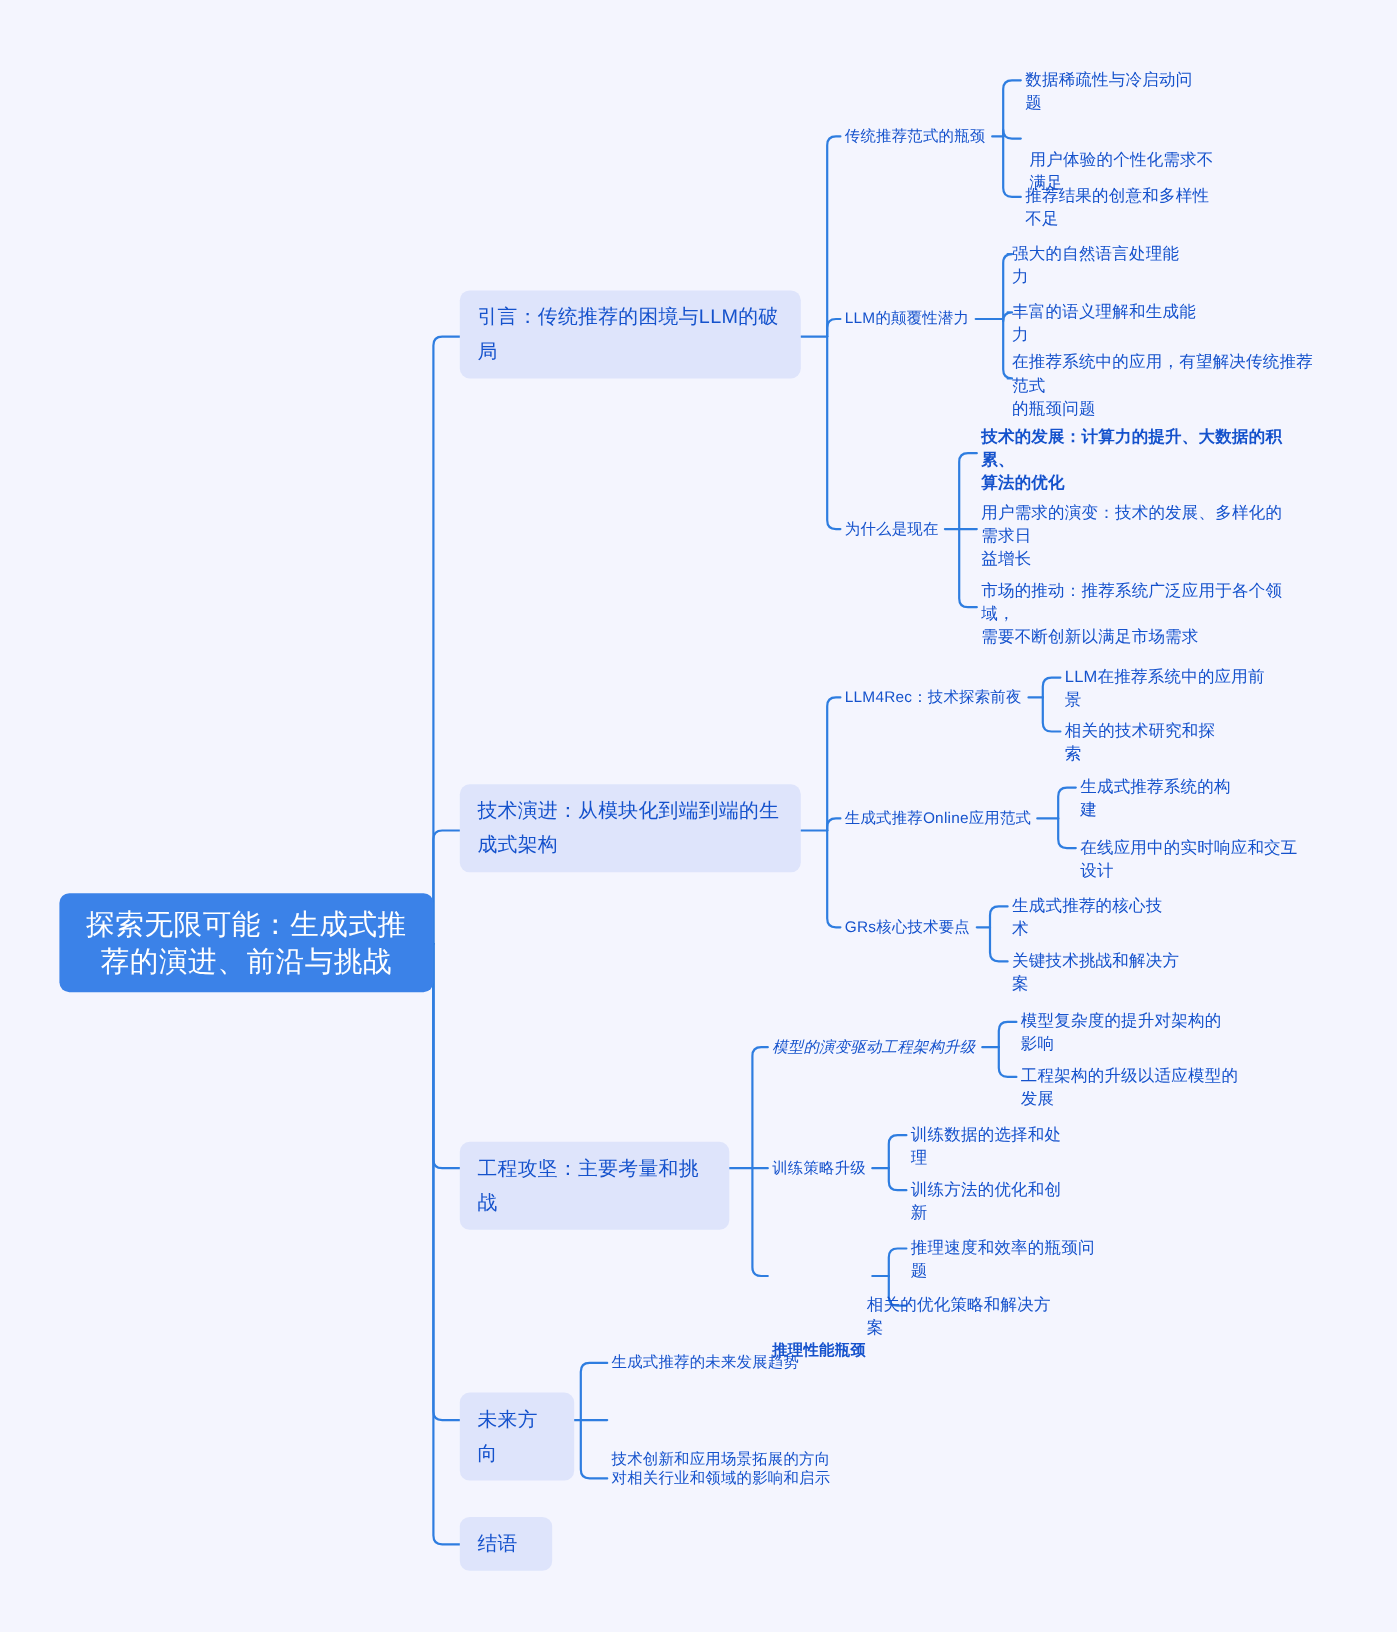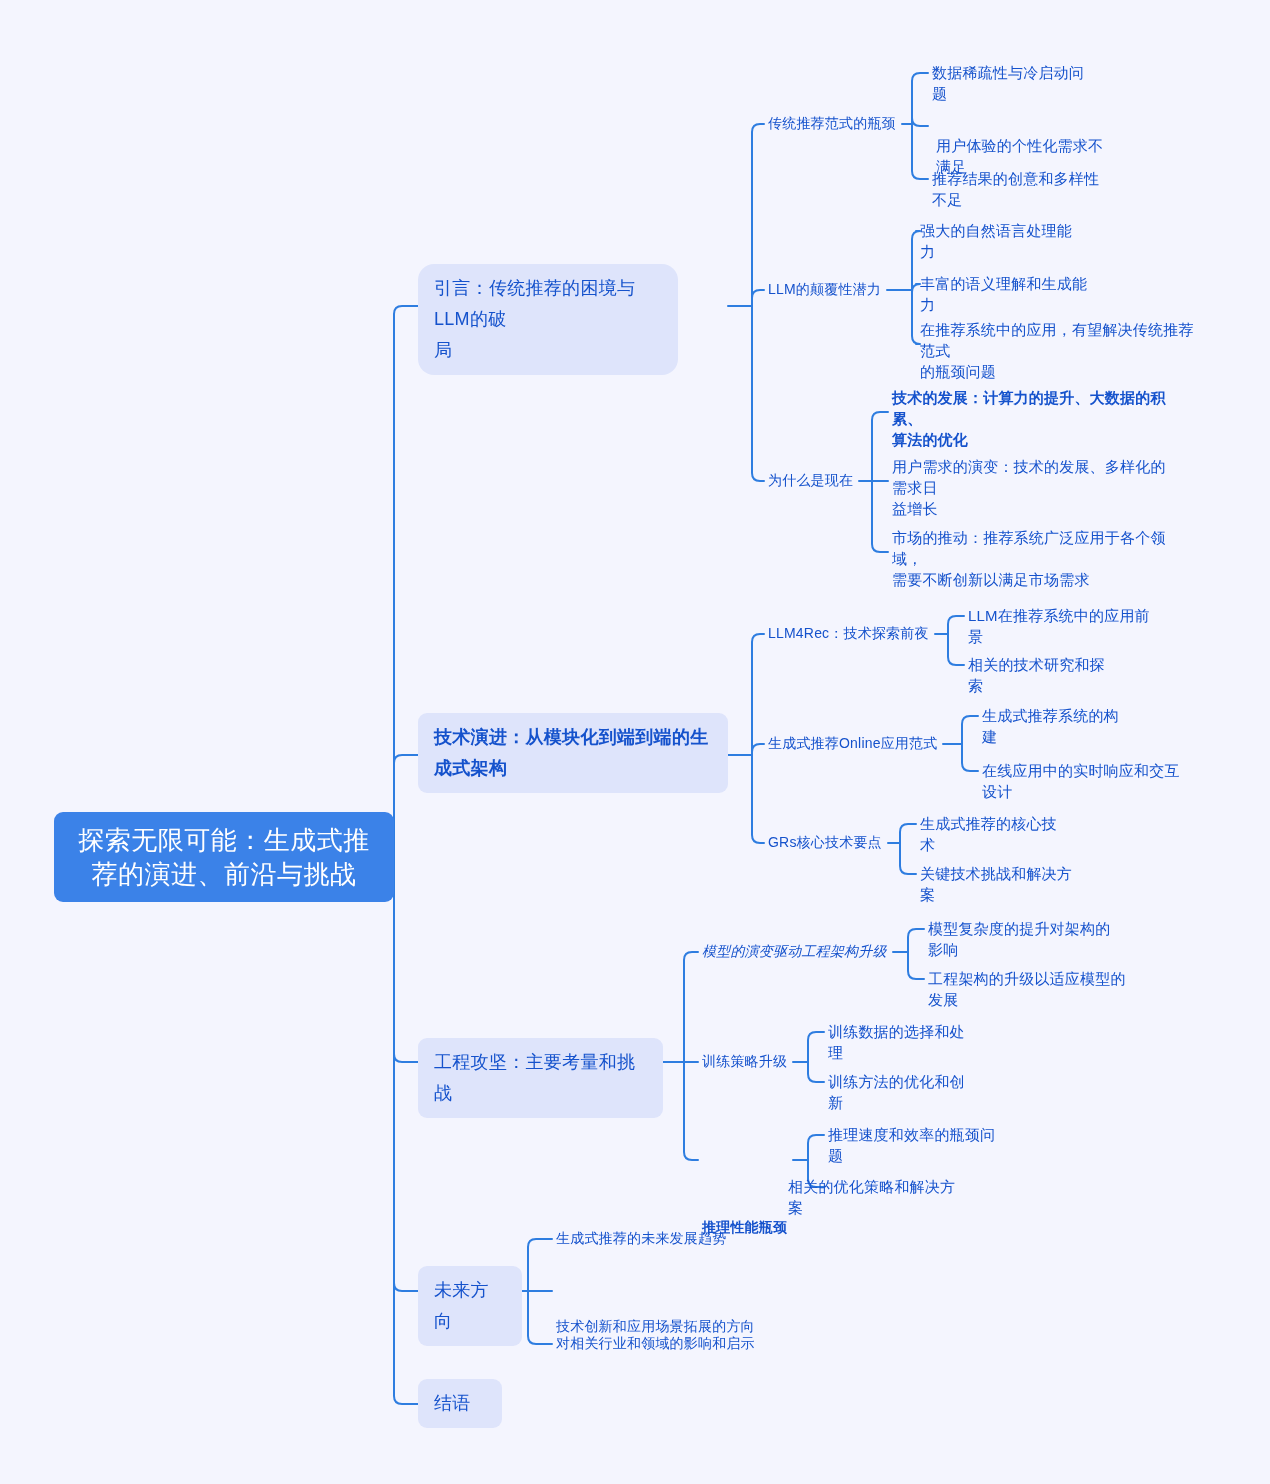--- a/index.html
+++ b/index.html
@@ -133,23 +133,23 @@
         <path d="M 684 1062 L 684 1152 Q 684 1160 692 1160 L 698 1160"></path>
         <path d="M 522 1291 L 528 1291"></path>
         <path d="M 528 1291 L 528 1247 Q 528 1239 536 1239 L 552 1239"></path>
         <path d="M 528 1291 L 552 1291"></path>
         <path d="M 528 1291 L 528 1336 Q 528 1344 536 1344 L 552 1344"></path>
       </g>
   </svg>
   <div id="node-layer">
       <div class="node lvl1" style="left: 54px; top: 812px; width: 340px;">探索无限可能：生成式推
 荐的演进、前沿与挑战</div>
-      <div class="node lvl2" style="left: 418px; top: 264px; width: 260px; border-radius: 16px;">引言：传统推荐的困境与LLM的破
+      <div class="node lvl2" style="left: 418px; top: 264px; width: 310px;">引言：传统推荐的困境与LLM的破
 局</div>
-      <div class="node lvl2" style="left: 418px; top: 713px; width: 310px; font-weight: bold;">技术演进：从模块化到端到端的生
+      <div class="node lvl2" style="left: 418px; top: 713px; width: 310px;">技术演进：从模块化到端到端的生
 成式架构</div>
       <div class="node lvl2" style="left: 418px; top: 1038px; width: 245px;">工程攻坚：主要考量和挑战</div>
       <div class="node lvl2" style="left: 418px; top: 1266px; width: 104px;">未来方向</div>
       <div class="node lvl2" style="left: 418px; top: 1379px; width: 84px;">结语</div>
       <div class="node lvl3" style="left: 768px; top: 112.5px; width: 132px;">传统推荐范式的瓶颈</div>
       <div class="node lvl4" style="left: 932px; top: 61.5px; width: 155px;">数据稀疏性与冷启动问题</div>
       <div class="node lvl4" style="left: 936px; top: 114.5px; width: 182px; margin-top: 20px;">用户体验的个性化需求不满足</div>
       <div class="node lvl4" style="left: 932px; top: 167.5px; width: 182px;">推荐结果的创意和多样性不足</div>
       <div class="node lvl3" style="left: 768px; top: 278.5px; width: 117px;">LLM的颠覆性潜力</div>
       <div class="node lvl4" style="left: 920px; top: 219.5px; width: 155px;">强大的自然语言处理能力</div>

